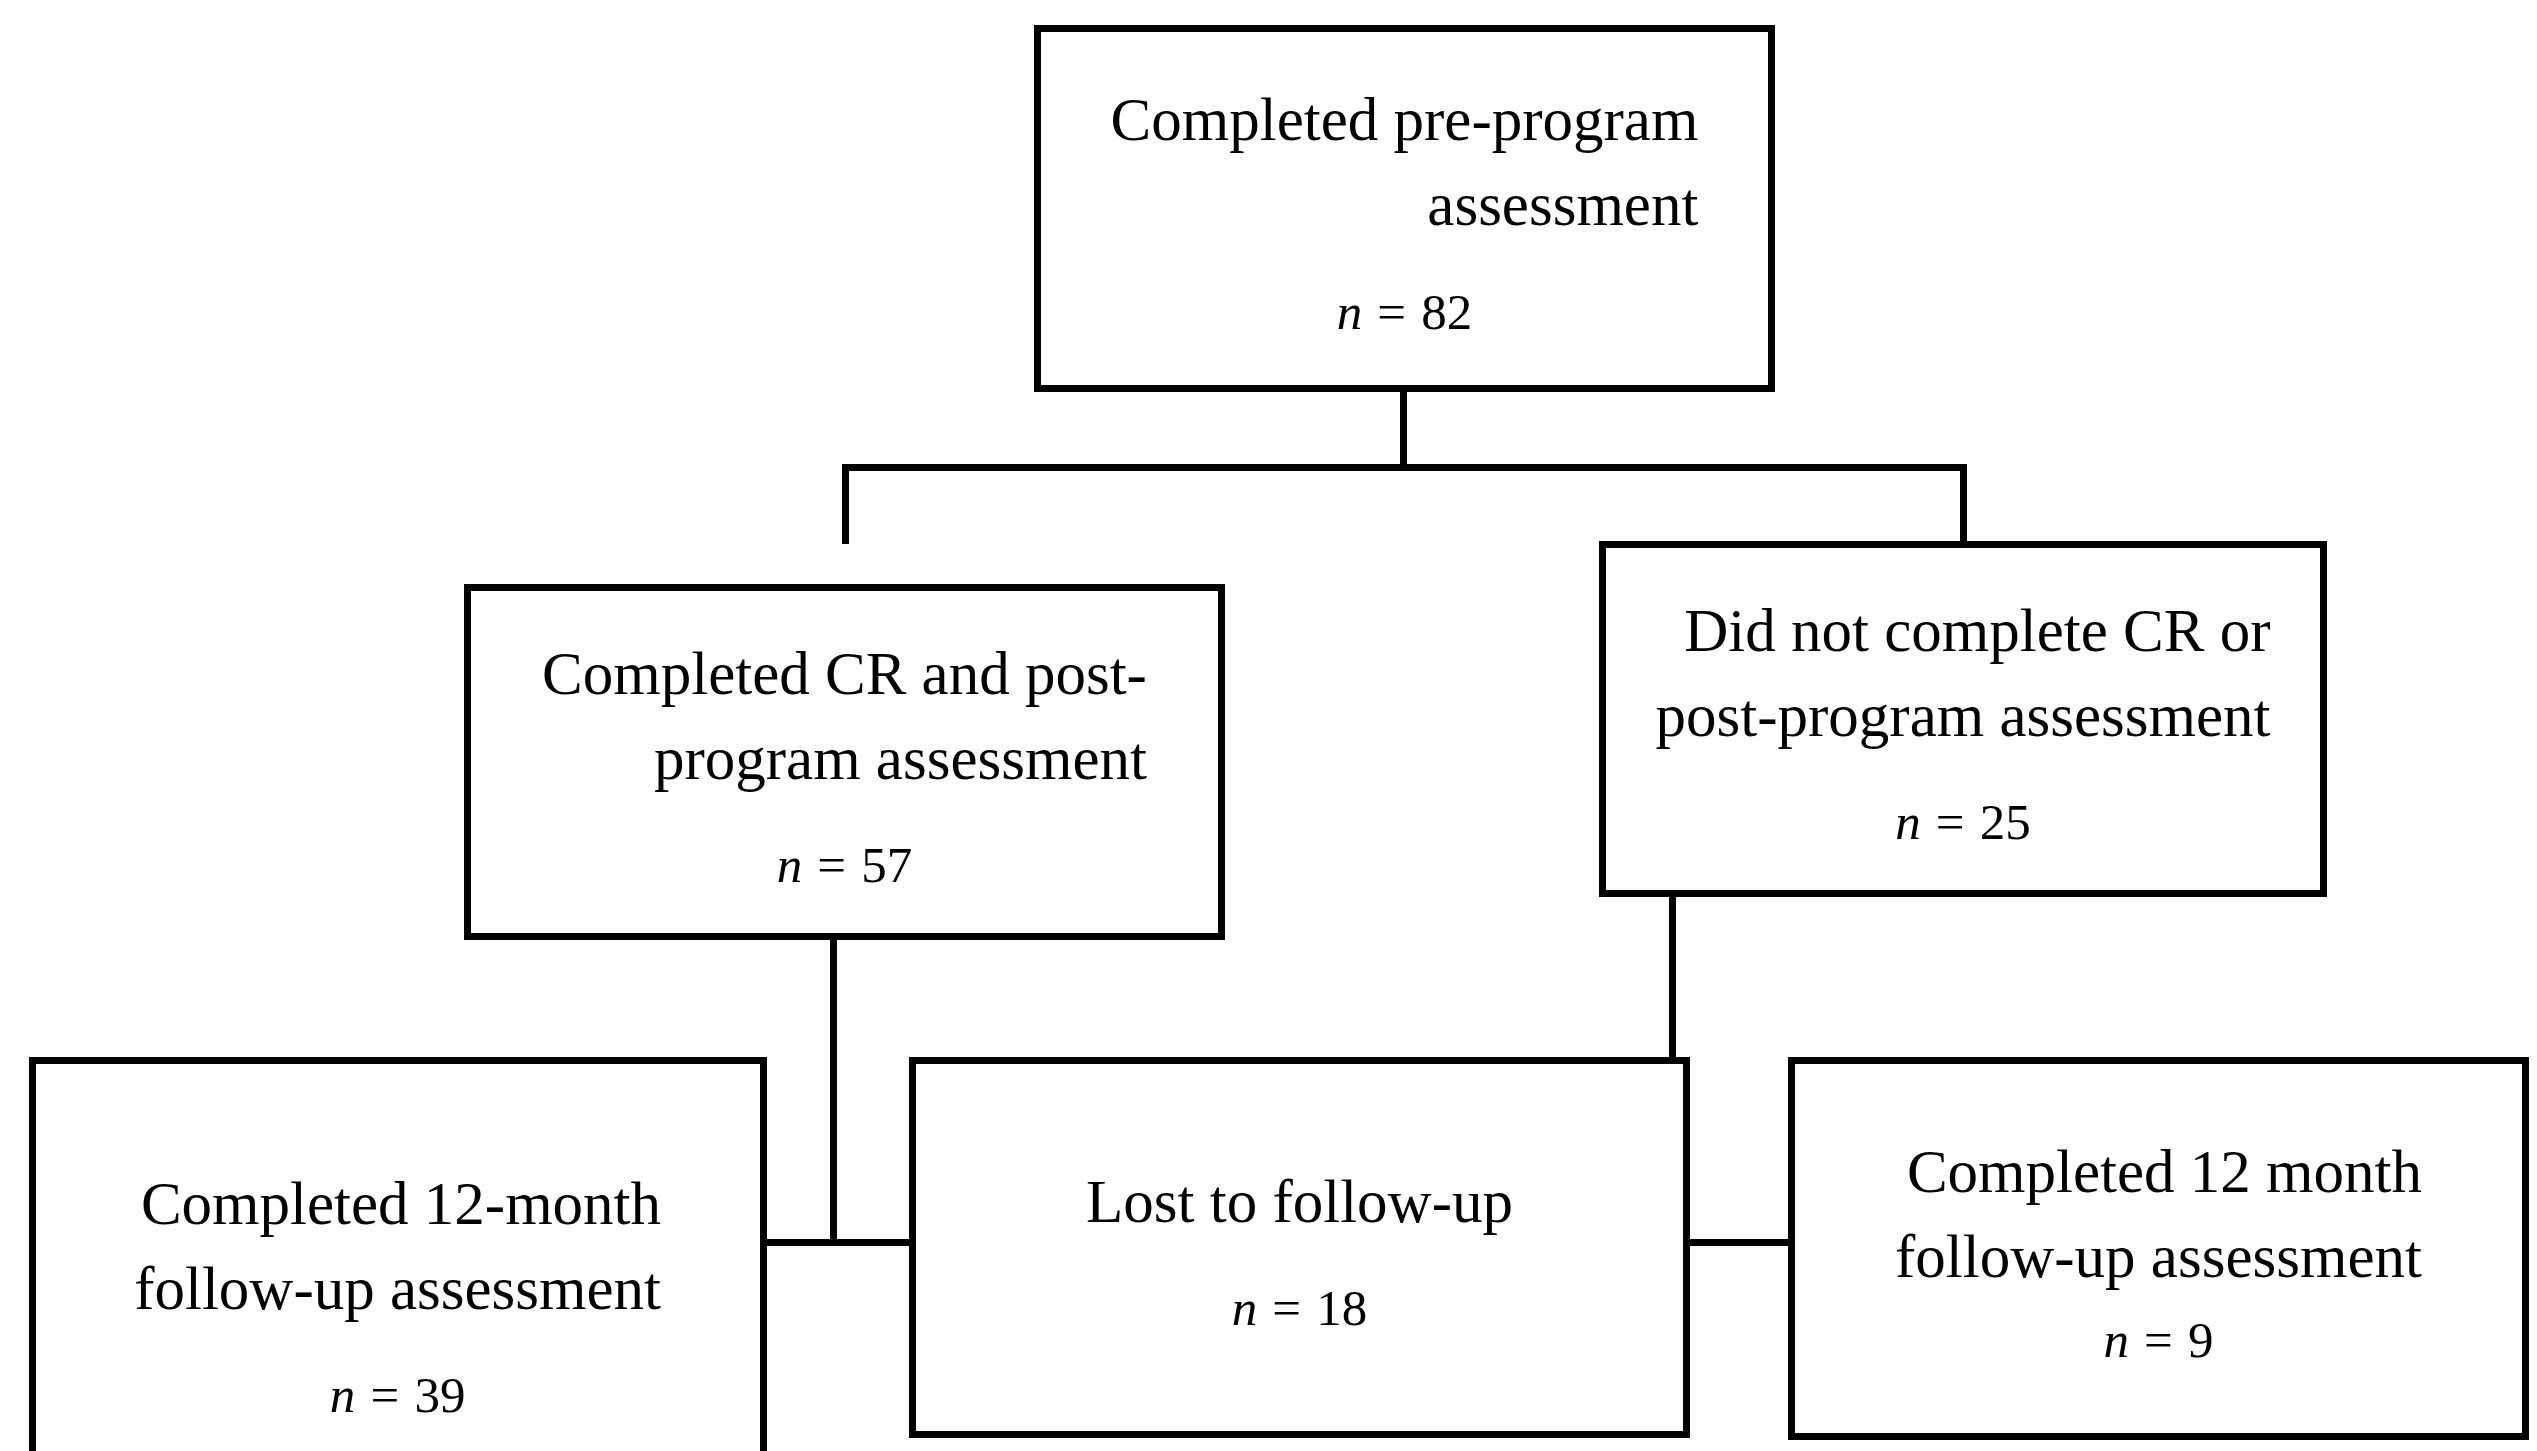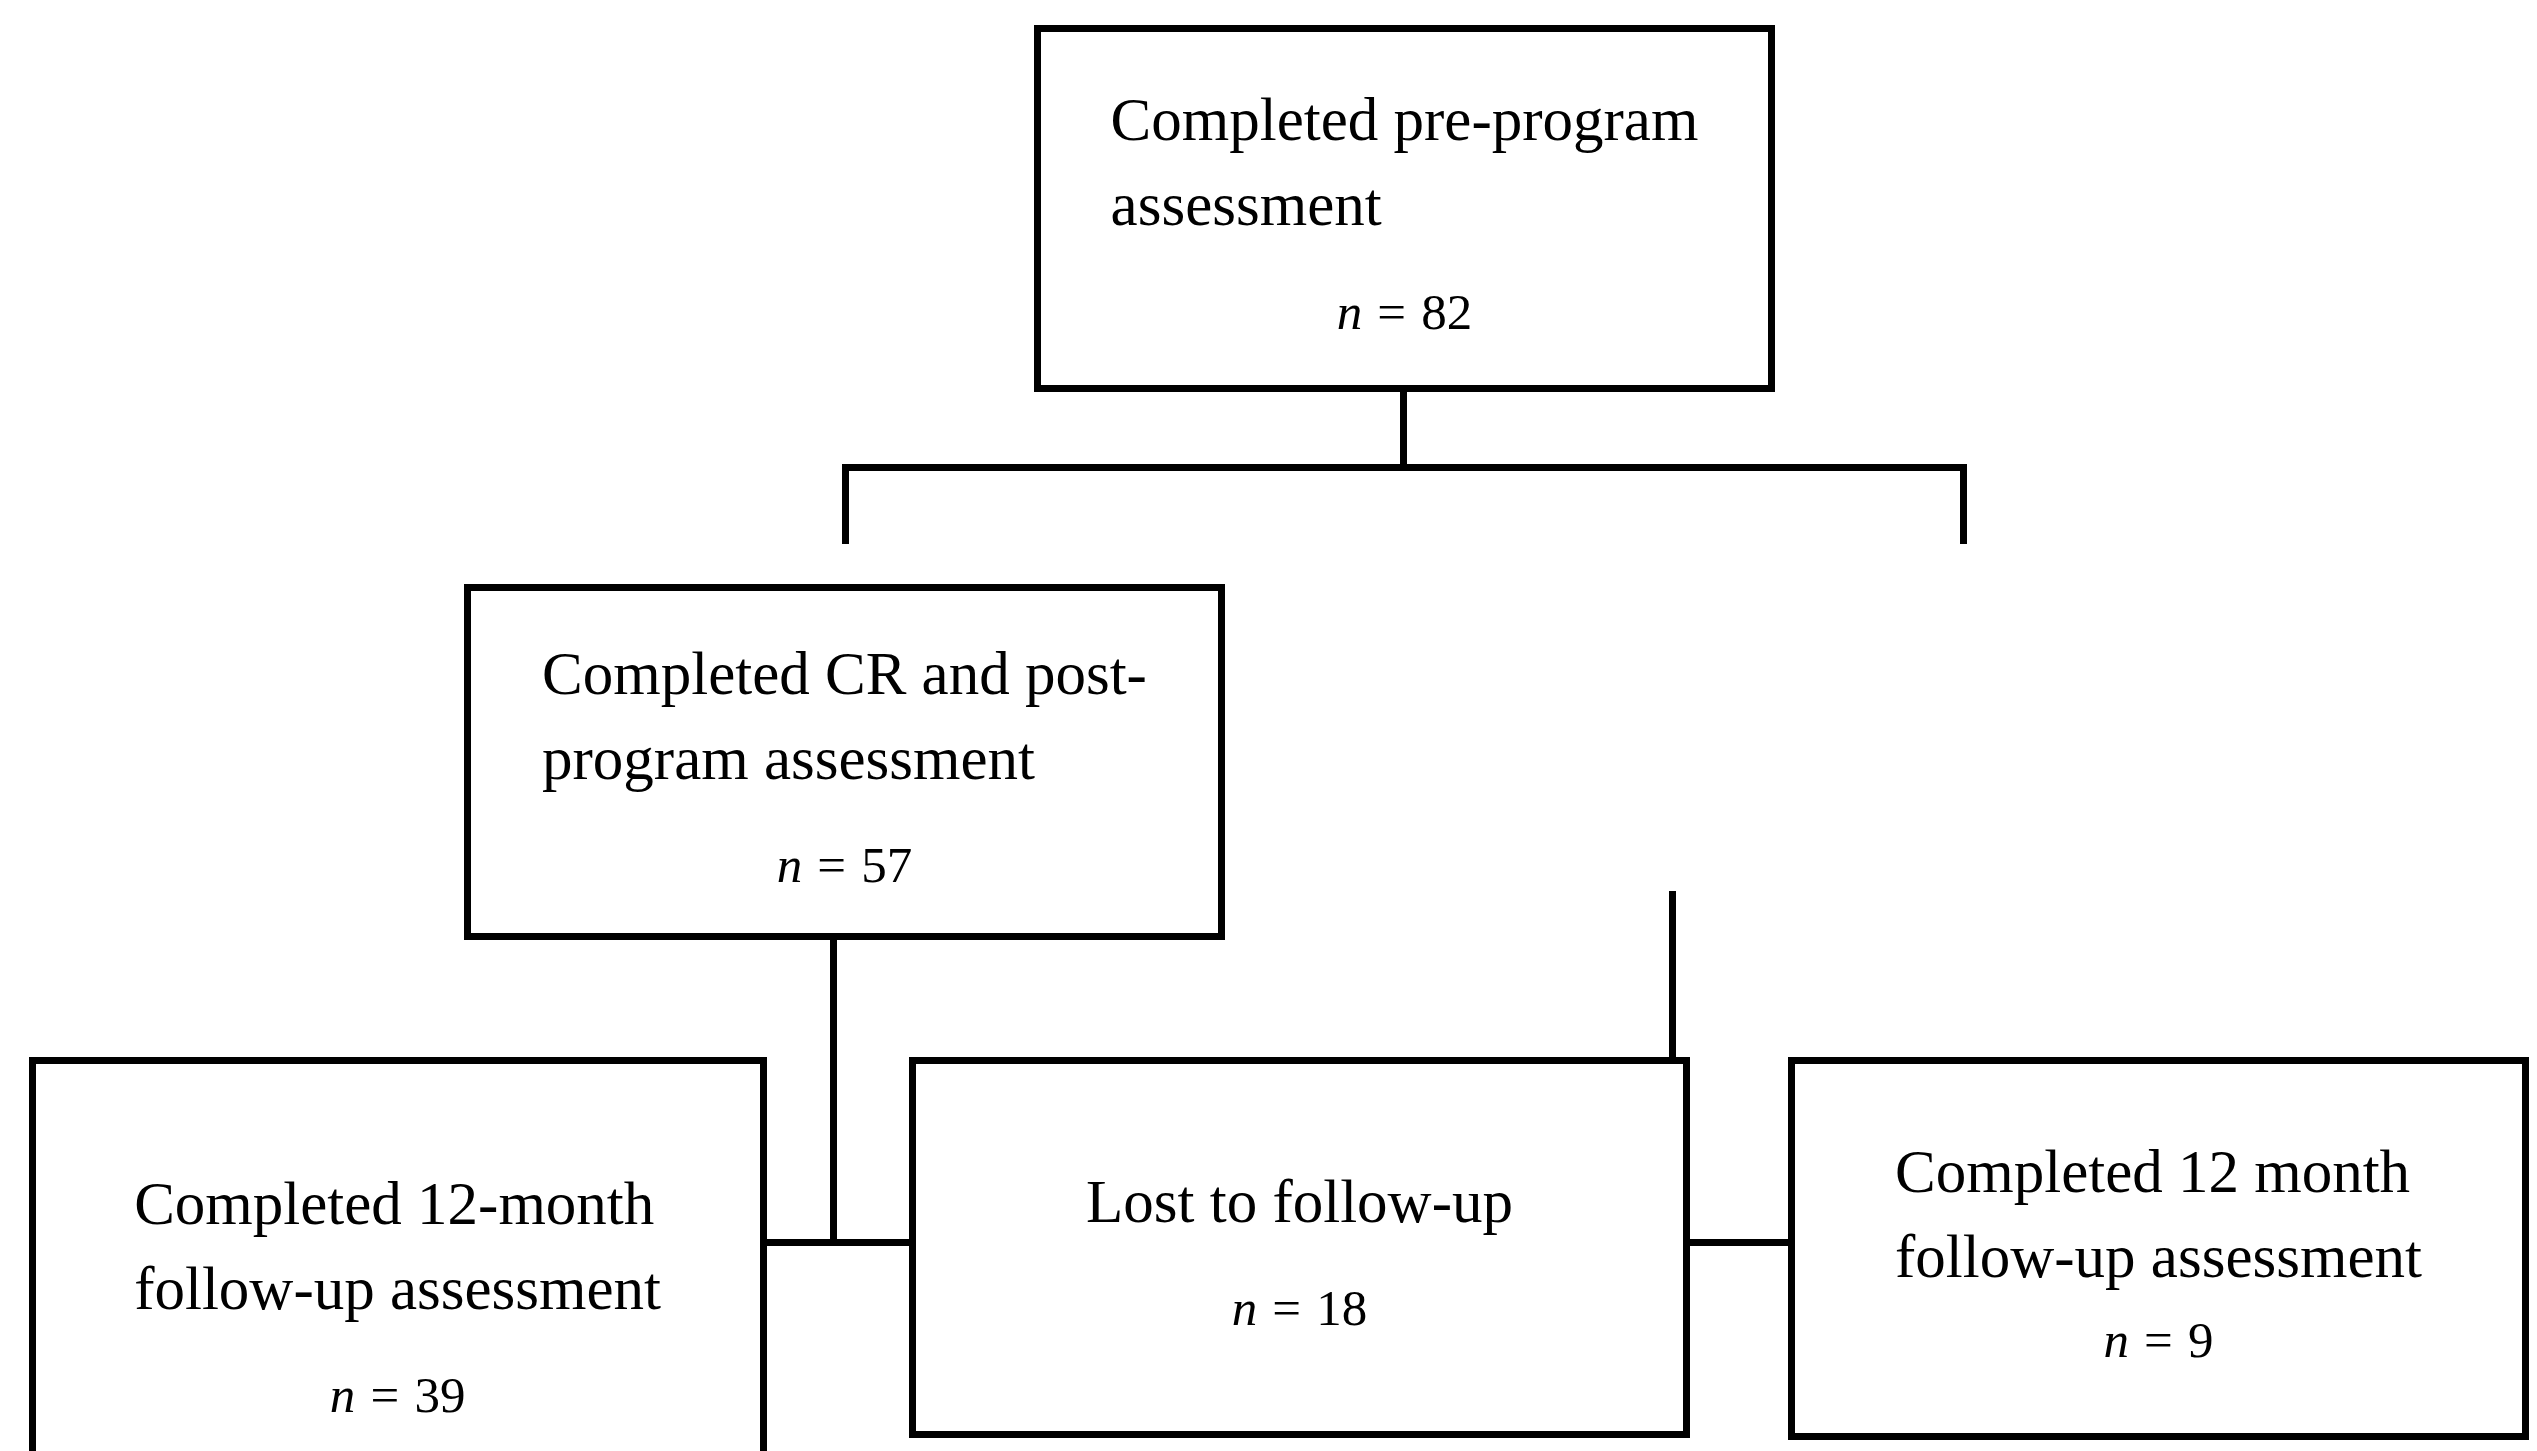--- a/index.html
+++ b/index.html
@@ -23,21 +23,21 @@
   .box {
     position: absolute;
     box-sizing: border-box;
     border: 7.6px solid var(--line-color, #000000);
     background: #ffffff;
     display: flex;
     flex-direction: column;
     align-items: center;
     justify-content: center;
     gap: 36px;
-    text-align: left;
+    text-align: right;
   }
   .label {
     font-size: 61px;
     line-height: 1.40;
     white-space: nowrap;
   }
   .label div:empty { display: none; }
   .nline {
     font-size: 51px;
     line-height: 1.1;
@@ -72,20 +72,29 @@
   <div class="box" style="left:464px; top:541px; width:761px; height:356px;margin-top:43px;">
     <div class="label">
       <div>Completed CR and post-</div>
       <div>program assessment</div>
     </div>
     <div class="nline">
       <span class="sym">n</span><span class="eq">=</span><span>57</span>
     </div>
   </div>
 
+  <div class="box" style="left:1599px; top:541px; width:728px; height:356px;">
+    <div class="label">
+      <div>Did not complete CR or</div>
+      <div>post-program assessment</div>
+    </div>
+    <div class="nline">
+      <span class="sym">n</span><span class="eq">=</span><span>25</span>
+    </div>
+  </div>
 
   <div class="box" style="left:28.6px; top:1057px; width:738px; height:470px;">
     <div class="label">
       <div>Completed 12-month</div>
       <div>follow-up assessment</div>
     </div>
     <div class="nline">
       <span class="sym">n</span><span class="eq">=</span><span>39</span>
     </div>
   </div>

